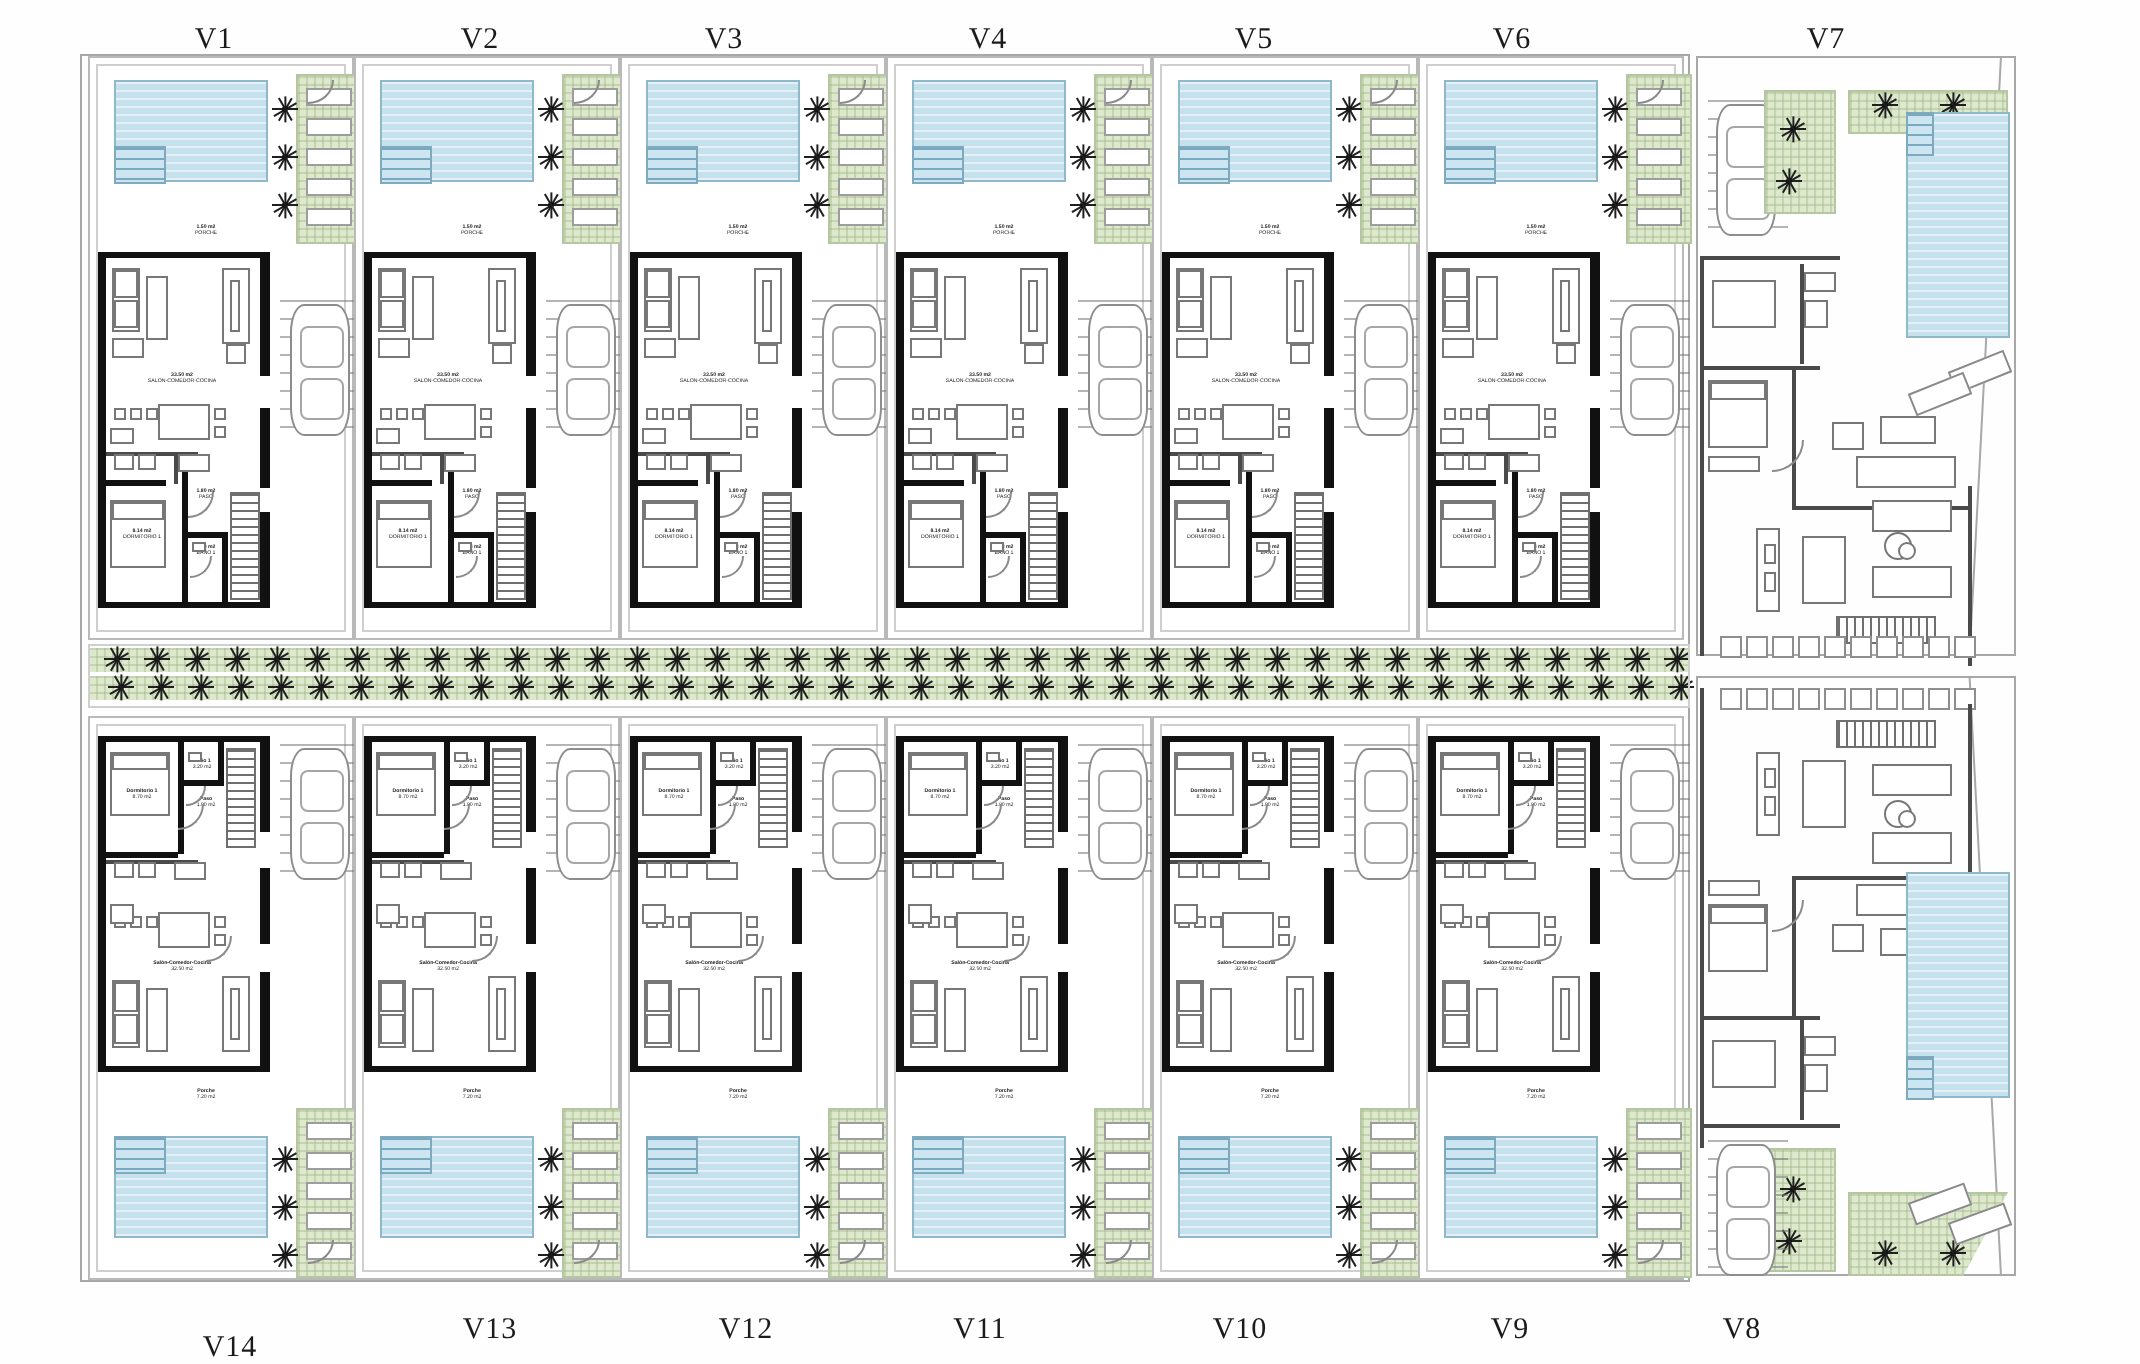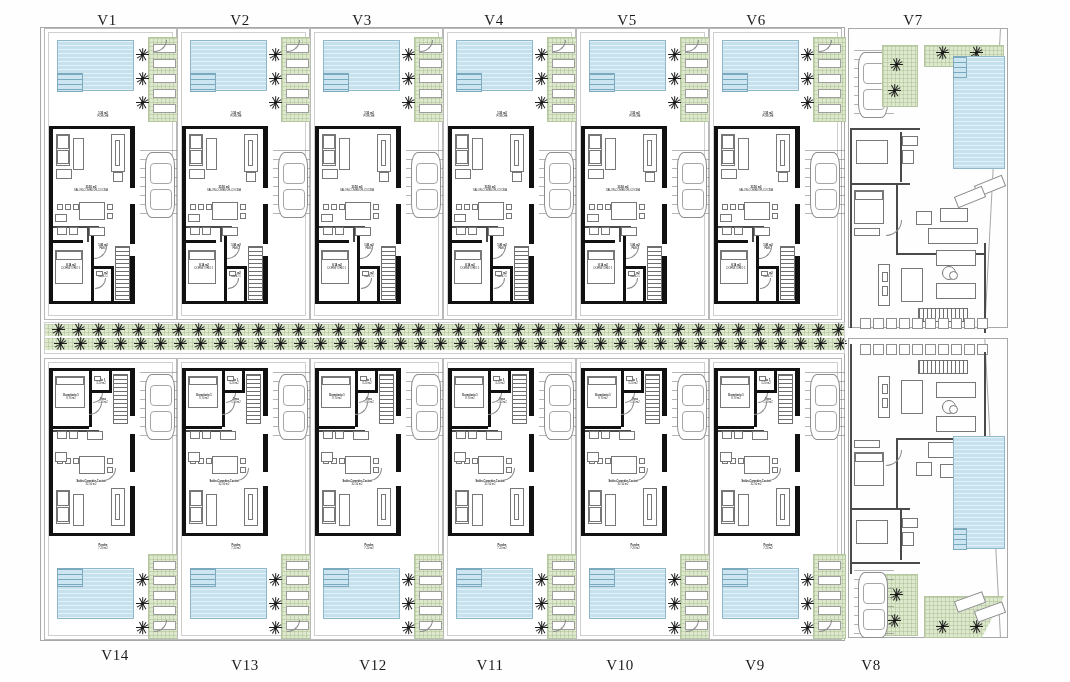--- a/index.html
+++ b/index.html
@@ -1606,20 +1606,20 @@
     <div class="lounger" style="left: 975px; top: 606px; width: 30px; height: 12px; transform: rotate(-20deg);"></div>
     <div class="drive-lines" style="left: 854px; top: 570px; width: 40px; height: 72px;"></div>
     <div class="car" style="left: 858px; top: 572px; width: 30px; height: 66px;"></div>
     <div class="unit-label" style="left: 77px; top: 12px;">V1</div>
     <div class="unit-label" style="left: 210px; top: 12px;">V2</div>
     <div class="unit-label" style="left: 332px; top: 12px;">V3</div>
     <div class="unit-label" style="left: 464px; top: 12px;">V4</div>
     <div class="unit-label" style="left: 597px; top: 12px;">V5</div>
     <div class="unit-label" style="left: 726px; top: 12px;">V6</div>
     <div class="unit-label" style="left: 883px; top: 12px;">V7</div>
-    <div class="unit-label" style="left: 85px; top: 647px;">V14</div>
+    <div class="unit-label" style="left: 85px; top: 666px;">V14</div>
     <div class="unit-label" style="left: 215px; top: 657px;">V13</div>
     <div class="unit-label" style="left: 343px; top: 657px;">V12</div>
     <div class="unit-label" style="left: 460px; top: 657px;">V11</div>
     <div class="unit-label" style="left: 590px; top: 657px;">V10</div>
     <div class="unit-label" style="left: 725px; top: 657px;">V9</div>
     <div class="unit-label" style="left: 841px; top: 657px;">V8</div>
   </div>
 
 </body></html>

